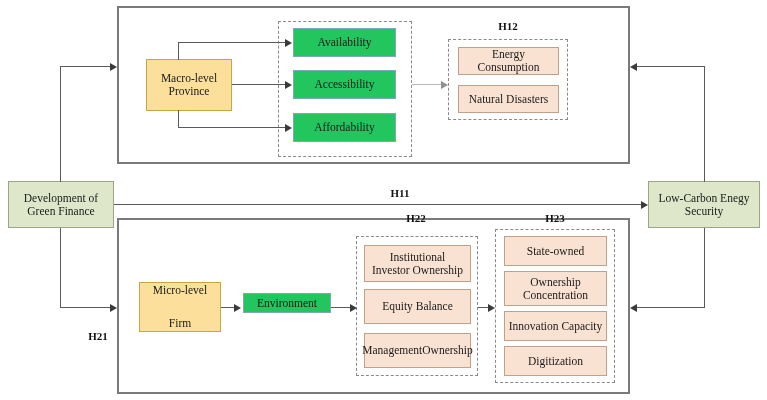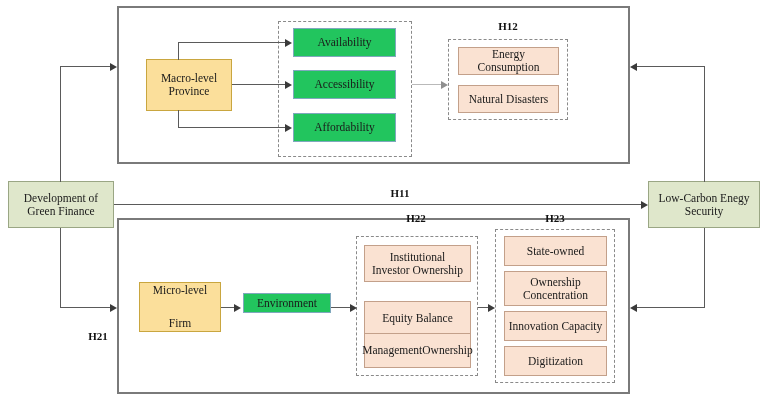--- a/index.html
+++ b/index.html
@@ -143,21 +143,21 @@
 
   <div class="abs hlabel" style="left:356px;top:212px;width:120px;">
     <span>H22</span>
   </div>
   <div class="abs dashframe" style="left:356px;top:236px;width:122px;height:140px;"></div>
 
   <div class="abs node peach" style="left:364px;top:245px;width:107px;height:37px;flex-direction:column;">
     <span>Institutional</span>
     <span>Investor Ownership</span>
   </div>
-  <div class="abs node peach" style="left:364px;top:289px;width:107px;height:35px;margin-top:12px;">
+  <div class="abs node peach" style="left:364px;top:289px;width:107px;height:35px;">
     <span>Equity Balance</span>
   </div>
   <div class="abs node peach" style="left:364px;top:333px;width:107px;height:35px;flex-direction:row;">
     <span>Management</span>
     <span>Ownership</span>
   </div>
 
   <div class="abs hlabel" style="left:495px;top:212px;width:120px;">
     <span>H23</span>
   </div>

